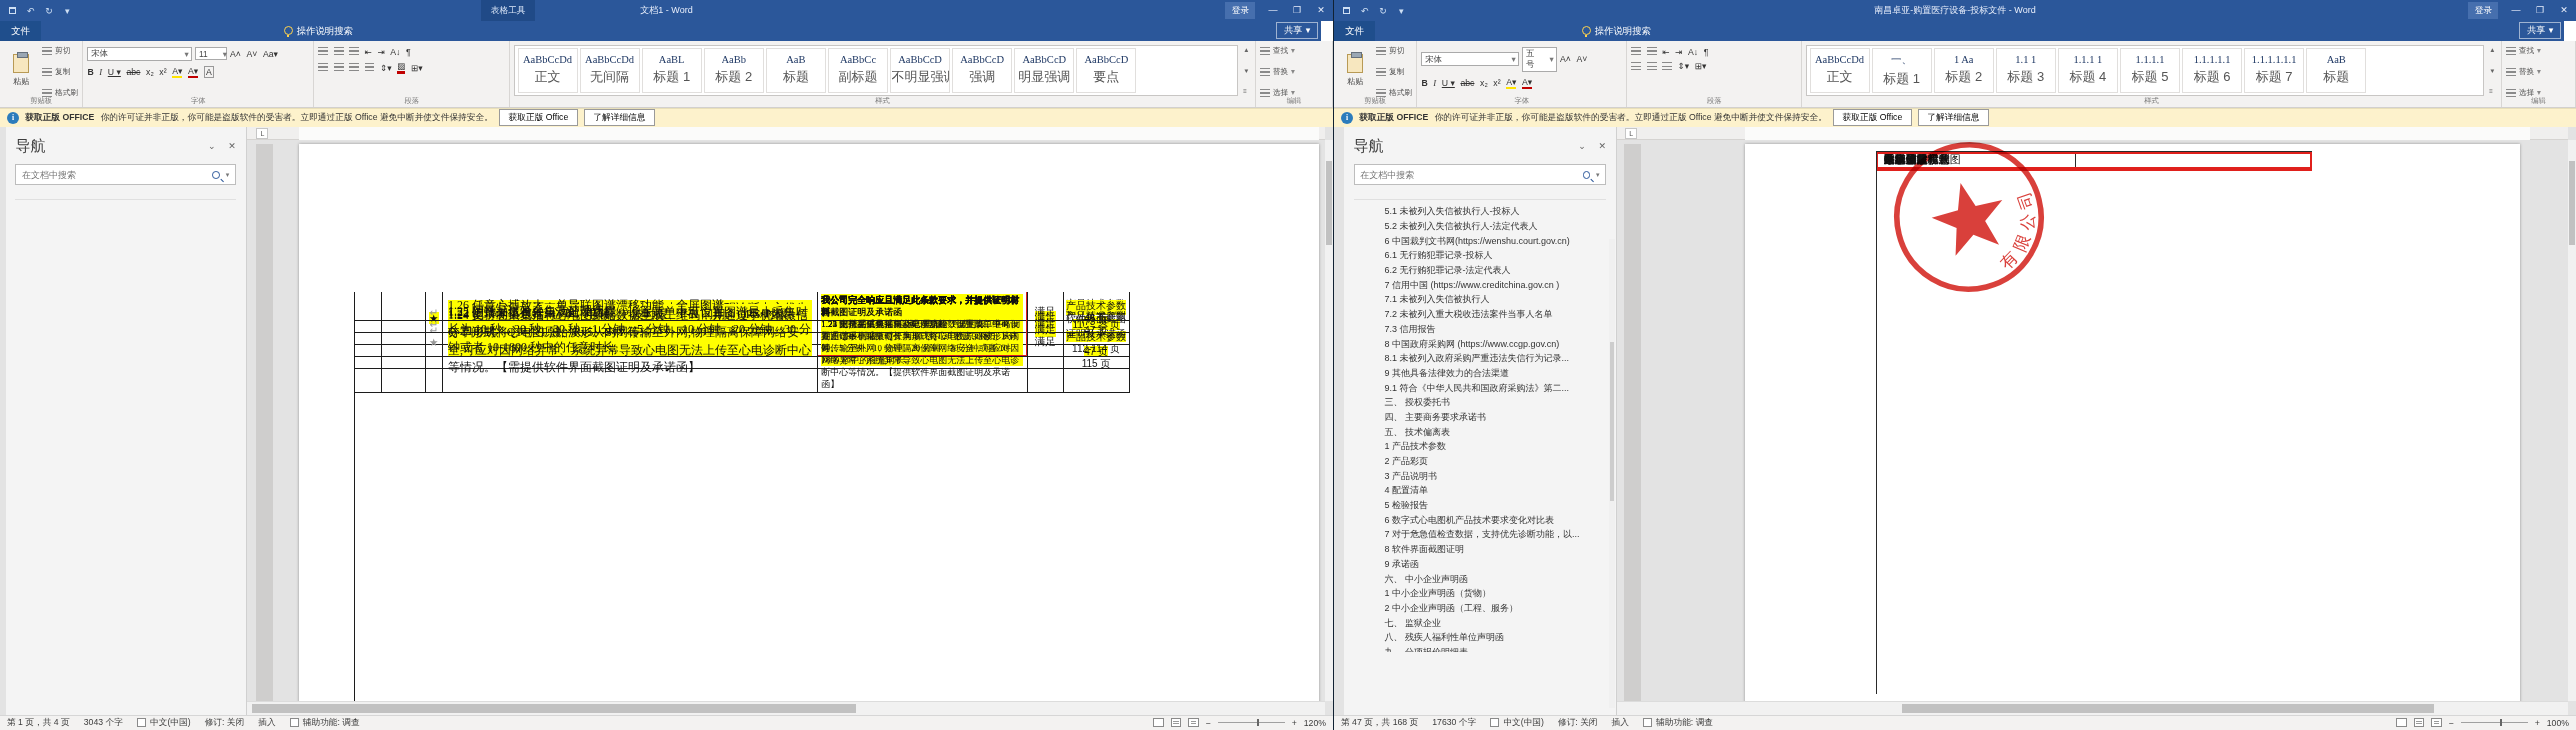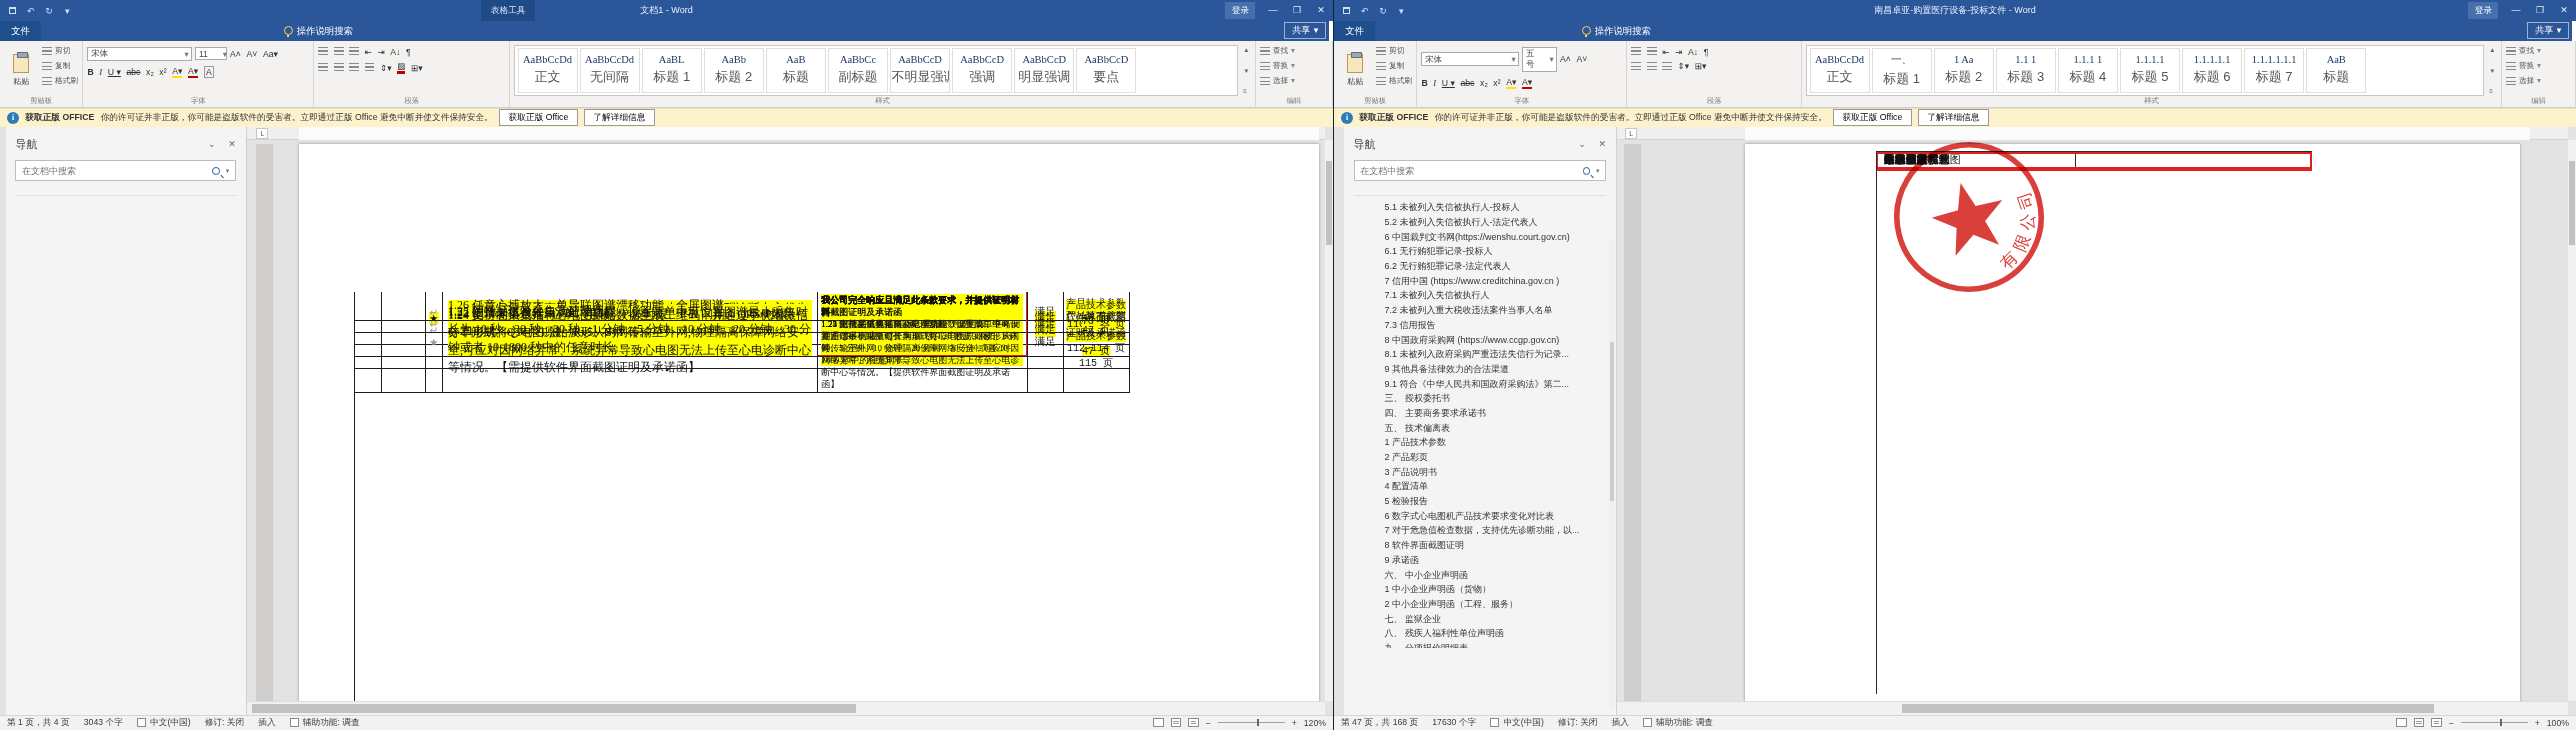--- a/index.html
+++ b/index.html
@@ -12,35 +12,35 @@
   .titlebar{position:absolute;top:0;left:0;right:0;height:21px;background:#2b579a;color:#fff;font-size:9px}
   .qat{position:absolute;left:7px;top:0;height:21px;display:flex;align-items:center;gap:7px}
   .qicon{width:11.2px;height:11.2px;display:flex;align-items:center;justify-content:center;color:#cfe0f5;font-size:9px}
   .saveicon{width:7.7px;height:7.7px;border:1px solid #cfe0f5;border-top-width:2.1px}
   .wintitle{position:absolute;left:0;right:0;top:0;line-height:21px;text-align:center;color:#e8eefb;font-size:9px}
   .ctxtool{position:absolute;top:0;height:24px;line-height:21px;padding:0 9.8px;background:#204a87;color:#dbe7f8;font-size:8.7px}
   .titctrls{position:absolute;right:0;top:0;height:21px;display:flex;align-items:center}
   .signin{background:#466fae;padding:2.1px 6.3px;margin-right:5.6px;font-size:8.7px}
   .wc{width:24px;text-align:center;line-height:21px;font-size:9px;color:#e8eefb}
   
-  .tabsrow{position:absolute;top:21px;left:0;right:4px;height:19.6px;background:#2b579a;display:flex;align-items:flex-end}
+  .tabsrow{position:absolute;top:21px;left:0;right:12px;height:19.6px;background:#2b579a;display:flex;align-items:flex-end}
   .tab{color:#fff;padding:0 9px;line-height:19.6px;font-size:9.4px;white-space:nowrap}
   .filetab{background:#1f4e8c;color:#fff;padding:0 11.2px;line-height:19.6px;font-size:9.4px}
   .tellme{display:flex;align-items:center;gap:4.2px;color:#fff;font-size:9.4px;padding:0 8.4px;line-height:19.6px}
   .bulb{width:9px;height:9px;border:1px solid #ffd34d;border-radius:50%;position:relative}
   .bulb:after{content:"";position:absolute;left:2.8px;top:7.7px;width:2.1px;height:2.1px;background:#ffd34d}
   .sharebtn{margin-left:auto;color:#fff;font-size:9px;padding:0 7px;line-height:19.6px;display:flex;gap:3.5px;align-items:center;border:0.7px solid rgba(255,255,255,.55);height:17px;margin-bottom:1.4px;margin-right:2.8px}
   
   .ribbon{position:absolute;top:41px;left:0;right:0;height:67px;background:#f3f2f1;border-bottom:0.7px solid #d2d0ce;display:flex;color:#444}
   .rgroup{position:relative;border-right:0.7px solid #d8d6d4;padding:3.5px 4.2px 11.2px 4.2px;display:flex;gap:4.2px}
   .glabel{position:absolute;bottom:0.7px;left:0;right:0;text-align:center;font-size:7.3px;color:#7a7a7a}
   .pastebig{display:flex;flex-direction:column;align-items:center;justify-content:center;width:34px;gap:2.1px;font-size:8px}
   .clipicon{width:15.4px;height:19.6px;background:#f7e7bf;border:0.7px solid #b89a55;position:relative}
   .clipicon:after{content:"";position:absolute;left:2.8px;top:-2.8px;width:8.4px;height:4.2px;background:#9aa7b4;border:0.7px solid #66707c}
-  .smallcol{display:flex;flex-direction:column;justify-content:flex-start;gap:5px;padding-top:1.4px}
+  .smallcol{display:flex;flex-direction:column;justify-content:flex-start;gap:11px;padding-top:1.4px}
   .smallitem{display:flex;align-items:center;gap:2.8px;font-size:7.7px;color:#555}
   .ic-lines{width:9.8px;height:8.4px;background:repeating-linear-gradient(#8a8a8a 0 1.4px,transparent 1.4px 3.5px)}
   .fontrow{display:flex;gap:2.8px;align-items:center}
   .fontbox{background:#fff;border:0.7px solid #aaa;font-size:8.4px;padding:0.7px 2.8px;display:flex;align-items:center;gap:15px}
   .fcol{display:flex;flex-direction:column;gap:4.9px;padding-top:2.1px}
   .fbtns{display:flex;gap:5.6px;align-items:center;font-size:8.7px;color:#333}
   .fbtns .b{font-weight:bold}.fbtns .i{font-style:italic;font-family:"Liberation Serif",serif}.fbtns .u{text-decoration:underline}.fbtns .s{text-decoration:line-through}
   .abar{position:relative;padding-bottom:2.1px}.abar:after{content:"";position:absolute;left:0;right:0;bottom:0;height:2.1px}
   .abar.red:after{background:#c00000}.abar.yel:after{background:#ffe400}
   .stylegal{display:flex;gap:2.1px;background:#fff;border:0.7px solid #c8c6c4;padding:2.1px;align-items:stretch}
@@ -50,21 +50,21 @@
   .galarrows{display:flex;flex-direction:column;justify-content:space-between;padding:1.4px;color:#666;font-size:6.3px}
   
   .warnbar{position:absolute;top:108px;left:0;right:0;height:19.6px;background:#fdf2cc;border-top:0.7px solid #e8dfb9;border-bottom:0.7px solid #d9cf9f;display:flex;align-items:center;gap:6.3px;padding:0 7px;font-size:8.7px;color:#333}
   .infoic{width:12px;height:12px;border-radius:50%;background:#2c7cbc;color:#fff;font-weight:bold;font-size:7.7px;display:flex;align-items:center;justify-content:center;font-family:"Liberation Serif",serif}
   .warnbtn{background:#fff;border:0.7px solid #9a9a9a;padding:1.4px 8.4px;font-size:8.7px;white-space:nowrap}
   
   .main{position:absolute;top:127px;bottom:15.4px;left:0;right:0;display:flex;background:#e3e3e3}
   .navpane{width:241px;background:#f4f4f4;border-right:0.7px solid #d0d0d0;position:relative;padding:9.8px 9.8px 0 9.8px;flex:none}
   #winR .navpane{width:273px;margin-left:0}
   .navhead{display:flex;align-items:center;color:#444}
-  .navtitle{font-size:11px;color:#3d3d3d}
+  .navtitle{font-size:15px;color:#3d3d3d}
   .navctrl{margin-left:auto;display:flex;gap:12.6px;color:#666;font-size:9px}
   .searchbox{margin-top:8.4px;background:#fff;border:0.7px solid #bdbdbd;height:21px;display:flex;align-items:center;padding:0 5.6px;gap:5.6px}
   .searchbox input{border:0;outline:0;flex:1;font-size:9px;color:#444;background:transparent}
   .lens{width:7.7px;height:7.7px;border:1.4px solid #2b579a;border-radius:50%;position:relative;flex:none}
   .lens:after{content:"";position:absolute;width:4.2px;height:1.4px;background:#2b579a;transform:rotate(45deg);left:6.3px;top:7.7px}
   .navtabs{display:flex;gap:18px;margin-top:9.8px;border-bottom:0.7px solid #e0e0e0;padding-bottom:4.2px}
   .navtab{font-size:9.4px;color:#555;position:relative}
   .navbody{margin-top:15.4px;display:flex;flex-direction:column;gap:11.2px}
   .navbody div{font-size:9.4px;color:#3b3b3b;line-height:1.55}
   .tree{margin-top:4.2px;margin-left:-4.2px;height:448px;overflow:hidden}
@@ -93,21 +93,21 @@
   .lt-req{width:375px;padding:1.4px 4.9px}
   .lt-resp{width:210px;padding:2.1px 3.5px;justify-content:flex-start}
   .lt-status{width:36px;align-items:center}
   .lt-pages{width:66px;align-items:center;text-align:center}
   .reqtxt{font-family:"Liberation Serif",serif;font-size:12px;line-height:17.5px;color:#111}
   .mark{font-size:10.5px;color:#999}
   .mark.f-star_hl{background:#ffff00;color:#111}
   .rintro{font-family:"Liberation Serif",serif;font-weight:bold;font-size:9px;line-height:12px;color:#111;display:block}
   .rbody{font-family:"Liberation Serif",serif;font-size:9px;line-height:12px;color:#111;display:block}
   .statustxt{font-family:"Liberation Serif",serif;font-size:10.5px;color:#111}
-  .pline{font-family:Liberation Mono, monospace;font-size:10px;line-height:14.7px;color:#111}
+  .pline{font-family:Liberation Sans, sans-serif;font-size:10px;line-height:14.7px;color:#111}
   .f-req_hl,.f-resp_hl,.f-status_hl,.f-hl{background:#ffff00}
   .redbox{display:none;position:absolute;pointer-events:none;z-index:4}
   .redbox.f-resp_red{display:block;inset:-1.4px;border:2.8px solid #e0201c}
   
   .rtable{position:absolute;overflow:hidden;border-left:0.7px solid #2a2a2a;border-top:0.7px solid #2a2a2a}
   .rrow{position:absolute;left:0;width:435px;display:flex}
   .r-label{width:199px;border-right:0.7px solid #2a2a2a;border-bottom:0.7px solid #2a2a2a;display:flex;align-items:center;padding-left:7px;font-family:"Liberation Serif",serif;font-size:11px;color:#111;overflow:hidden}
   .r-val{width:236px;border-right:0.7px solid #2a2a2a;border-bottom:0.7px solid #2a2a2a;display:flex;flex-direction:column;justify-content:center;padding:1.4px 4.9px;overflow:hidden}
   .rline{font-family:"Liberation Serif",serif;font-size:10.5px;line-height:24px;color:#111;white-space:nowrap}
   .rrow .redbox.f-red{display:block;inset:-0.7px;border:2.1px solid #e0201c}

